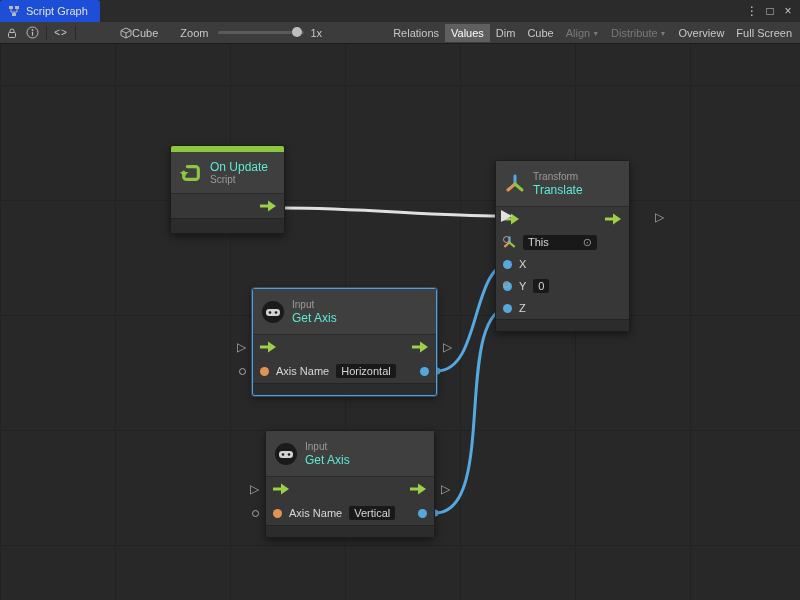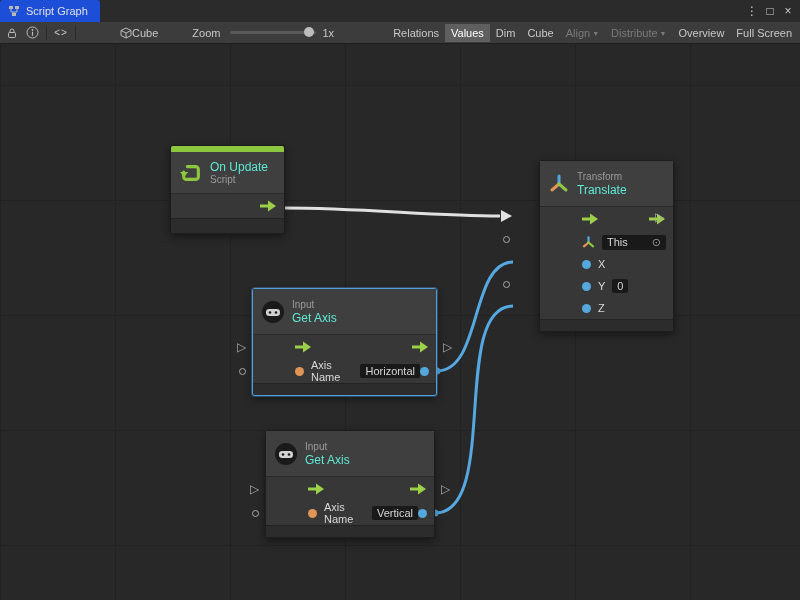--- a/index.html
+++ b/index.html
@@ -48,21 +48,21 @@
   
   .node { position:absolute; background:#373737; border:1px solid #1C1C1C;
           border-radius:3px; box-shadow:0 3px 9px rgba(0,0,0,.45);
           z-index:2; color:#DDDDDD; font-size:11px; }
   .node.selected { border:1px solid #4F9EDE; box-shadow:0 0 0 1px rgba(79,158,222,.35), 0 3px 9px rgba(0,0,0,.45); }
   .event-bar { height:6px; background:#8DC63F; border-radius:2px 2px 0 0; }
   .node-header { height:46px; background:#3F3F3F; display:flex; align-items:center;
                  gap:8px; padding:0 9px; border-bottom:1px solid #2B2B2B; }
   .t-main { font-size:12px; color:#5eead4; line-height:14px; }
   .t-sub  { font-size:10px; color:#9A9A9A; line-height:12px; }
-  .port-row { display:flex; align-items:center; padding:0 7px;margin-left:35px; }
+  .port-row { display:flex; align-items:center; padding:0 7px; }
   .flow-row { height:24px; }
   .val-row  { height:22px; }
   .ga .flow-row { height:24px; }
   .ga .val-row  { height:24px; }
   .node-footer { height:12px; background:#2C2C2C; border-top:1px solid #232323;
                  border-radius:0 0 3px 3px; }
   .dot { width:9px; height:9px; border-radius:50%; flex:0 0 auto; }
   .dot.blue { background:#55A8DE; }
   .dot.orange { background:#E09556; }
   .port-label { margin-left:7px; color:#D8D8D8; }
@@ -124,21 +124,21 @@
     <span class="tb-sep"></span>
     <div class="tb-group" style="margin-left:40px;">
       <span class="icon">
         <svg width="12" height="12" viewBox="0 0 12 12">
           <path d="M6 1 L11 3.5 V8.5 L6 11 L1 8.5 V3.5 Z" fill="none" stroke="#BBBBBB"></path>
           <path d="M1 3.5 L6 6 L11 3.5 M6 6 V11" fill="none" stroke="#BBBBBB"></path>
         </svg>
       </span>
       <span>Cube</span>
     </div>
-    <span class="tb-label" style="margin-left:28px;">Zoom</span>
+    <span class="tb-label" style="margin-left:16px;">Zoom</span>
     <div class="zoom-track">
       <div class="zoom-handle"></div>
     </div>
     <span>1x</span>
     <div class="tb-right">
       <span class="tb-btn">Relations</span>
       <span class="tb-btn active">Values</span>
       <span class="tb-btn">Dim</span>
       <span class="tb-btn">Cube</span>
       <span class="tb-btn disabled"><span>Align</span><span class="caret">▼</span></span>
@@ -178,21 +178,21 @@
       <span class="icon">
         <svg width="17" height="12" viewBox="0 0 17 12">
           <rect x="0" y="4.5" width="9" height="3" fill="#9CD049"></rect>
           <polygon points="8,0.5 16,6 8,11.5" fill="#9CD049"></polygon>
         </svg>
       </span>
     </div>
     <div class="node-footer" style="height:15px;"></div>
   </div>
 
-  <div class="node" style="left:539px; top:160px; width:135px;">
+  <div class="node" style="left:495px; top:160px; width:135px;">
     <div class="node-header">
       <span class="icon">
         <svg width="20" height="20" viewBox="0 0 20 20">
           <line x1="10" y1="10" x2="10" y2="2" stroke="#55A8DE" stroke-width="3" stroke-linecap="round"></line>
           <line x1="10" y1="10" x2="3" y2="16" stroke="#E09556" stroke-width="3" stroke-linecap="round"></line>
           <line x1="10" y1="10" x2="17" y2="16" stroke="#8DC63F" stroke-width="3" stroke-linecap="round"></line>
         </svg>
       </span>
       <div>
         <div class="t-sub">Transform</div>

